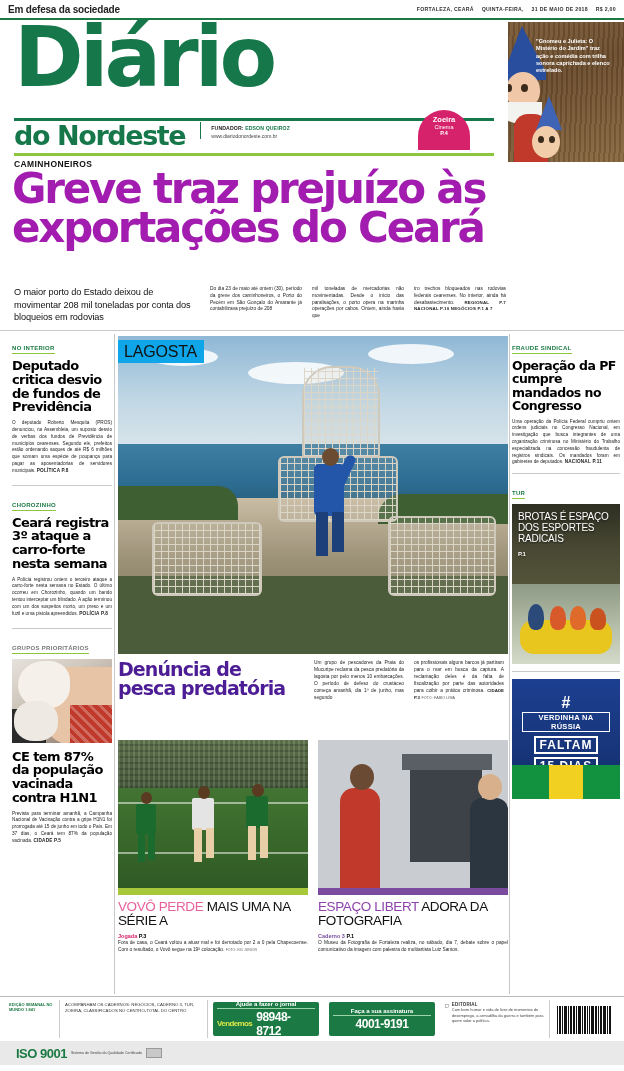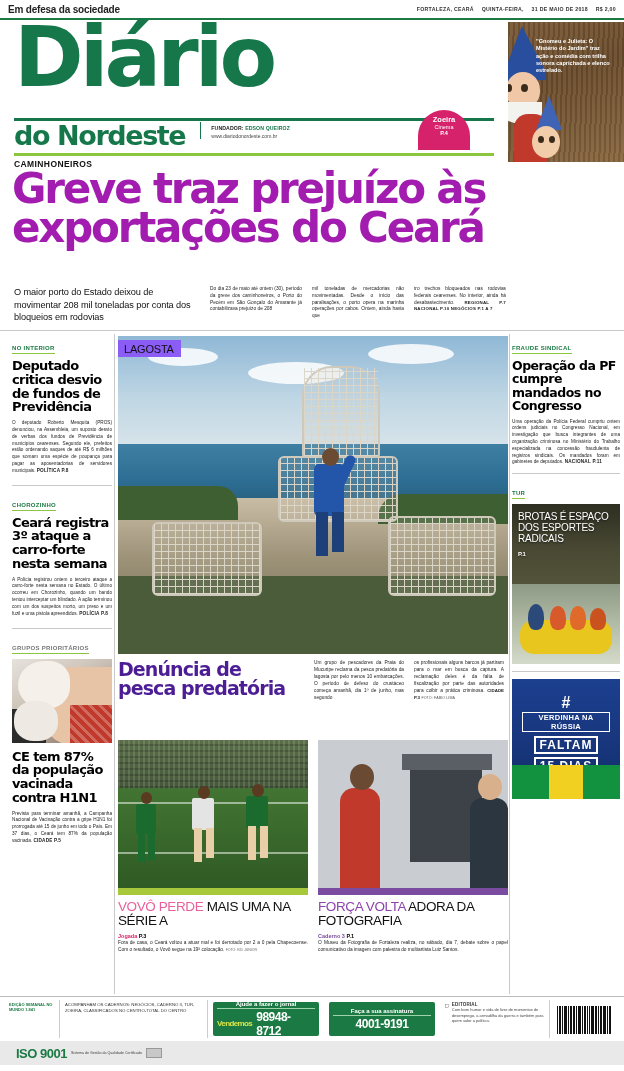--- a/index.html
+++ b/index.html
@@ -136,22 +136,22 @@
     position:relative; overflow:hidden;
   }
   .vax-arm { position:absolute; top: 8px; left: 30px; width: 74px; height: 78px; background:#e8c4a6; border-radius: 40% 0 0 40%; }
   .vax-hand { position:absolute; top: 2px; left: 6px; width: 52px; height: 48px; background:#f5f0ea; border-radius: 50% 40% 45% 50%; }
   .vax-hand2 { position:absolute; top: 42px; left: 2px; width: 44px; height: 40px; background:#eee9e2; border-radius: 45%; }
   .vax-shirt { position:absolute; top: 46px; left: 58px; width: 48px; height: 42px; background:#c0392b; }
   .vax-shirt::after { content:""; position:absolute; inset:0; background:repeating-linear-gradient(45deg,rgba(255,255,255,.25) 0 3px,transparent 3px 7px); }
   .vax-dark { position:absolute; top: 50px; left: 0px; width: 34px; height: 36px; background:#2b2b2b; }
   .lagosta-tag {
     position:absolute; top:340px; left:118px; z-index:4;
-    background:#8b5cf6; padding: 3px 7px 2px 6px;
-    font-size:11px; font-weight:400; color:#111; letter-spacing:-0.2px;
+    background:#0ea5e9; padding: 3px 7px 2px 6px;
+    font-size:16px; font-weight:400; color:#111; letter-spacing:-0.2px;
   }
   .lobster-photo {
     position:absolute; top:336px; left:118px; width:390px; height:318px;
     overflow:hidden; background:#5a8fb0;
   }
   .sky { position:absolute; top:0; left:0; width:390px; height:112px;
     background: linear-gradient(180deg,#8fb8d6 0%,#bfd6e4 55%,#d8e4ea 100%); }
   .cloud { position:absolute; background:#fff; border-radius:50%; opacity:.85; }
   .sea { position:absolute; top:108px; left:0; width:390px; height:60px;
     background: linear-gradient(180deg,#3f7fa3 0%,#2e6e94 60%,#27607f 100%); }
@@ -464,21 +464,21 @@
         <div class="mu-wall"></div>
         <div class="mu-panel" style="top:28px;left:92px;width:72px;height:94px;"></div>
         <div class="mu-panel" style="top:14px;left:84px;width:90px;height:16px;background:#5a5f66;"></div>
         <div class="mu-person" style="top:48px;left:22px;width:40px;height:100px;background:#c0392b;border-radius:14px 14px 0 0;"></div>
         <div class="mu-person" style="top:24px;left:32px;width:24px;height:26px;background:#6b4a33;border-radius:50%;"></div>
         <div class="mu-person" style="top:58px;left:152px;width:38px;height:90px;background:#2b3640;border-radius:12px 12px 0 0;"></div>
         <div class="mu-person" style="top:34px;left:160px;width:24px;height:26px;background:#d9b08c;border-radius:50%;"></div>
       </div>
       <div class="cap-bar purple"></div>
       <div class="cap-title">
-        <span class="hl-purple">FORÇA VOLTA</span>
+        <span class="hl-purple">ESPAÇO LIBERT</span>
         <span>ADORA DA FOTOGRAFIA</span>
       </div>
       <div class="cap-ref">
         <span class="sec-purple">Caderno 3</span>
         <span>P.1</span>
       </div>
       <div class="cap-body">O Museu da Fotografia de Fortaleza realiza, no sábado, dia 7, debate sobre o papel comunicativo da imagem com palestra do multiartista Luiz Santos.</div>
     </div>
   </div>
 

